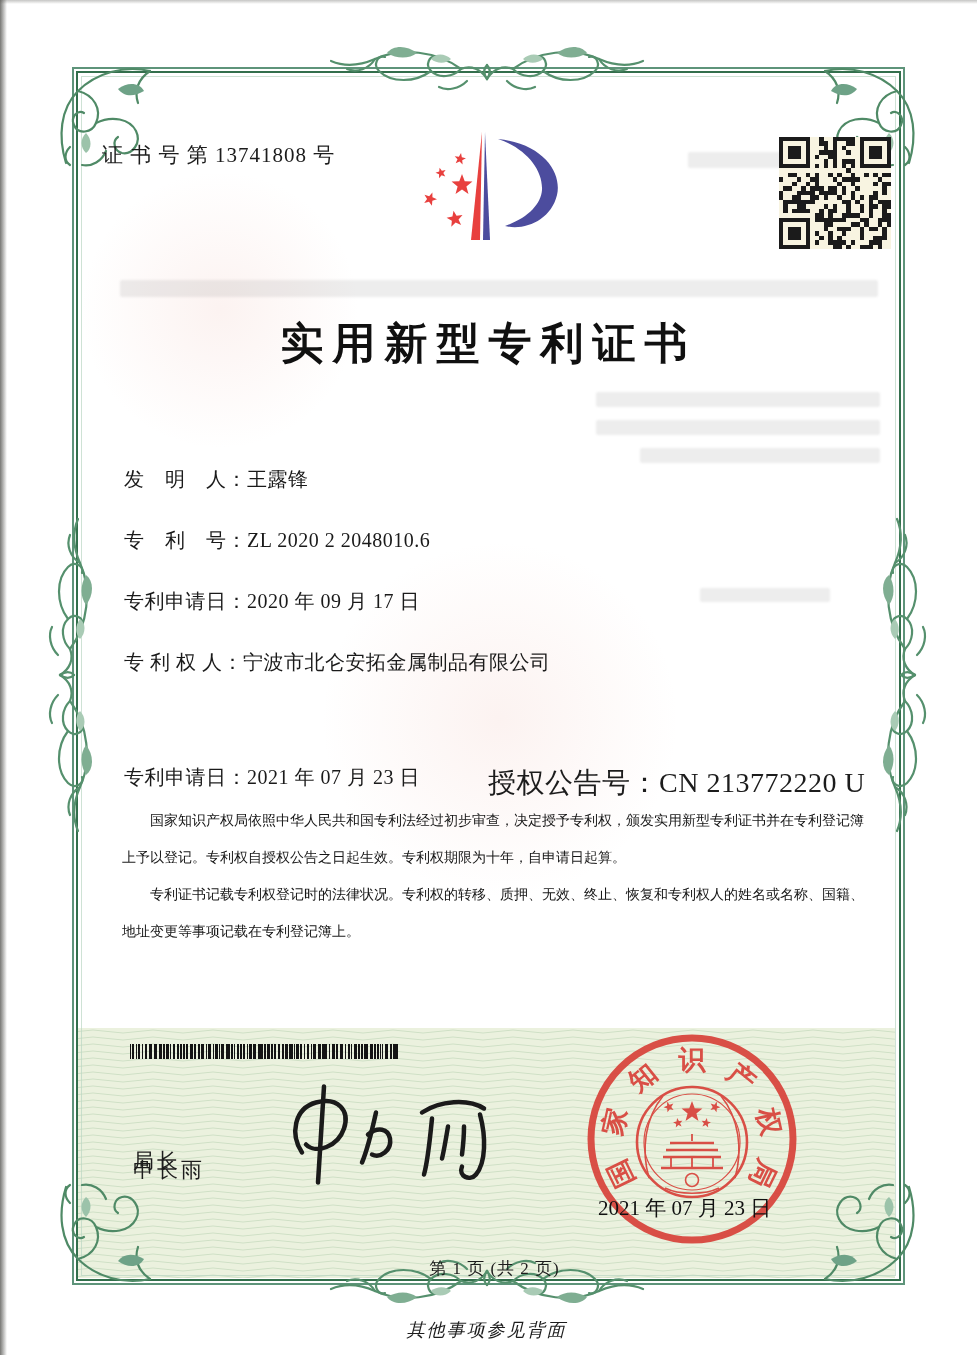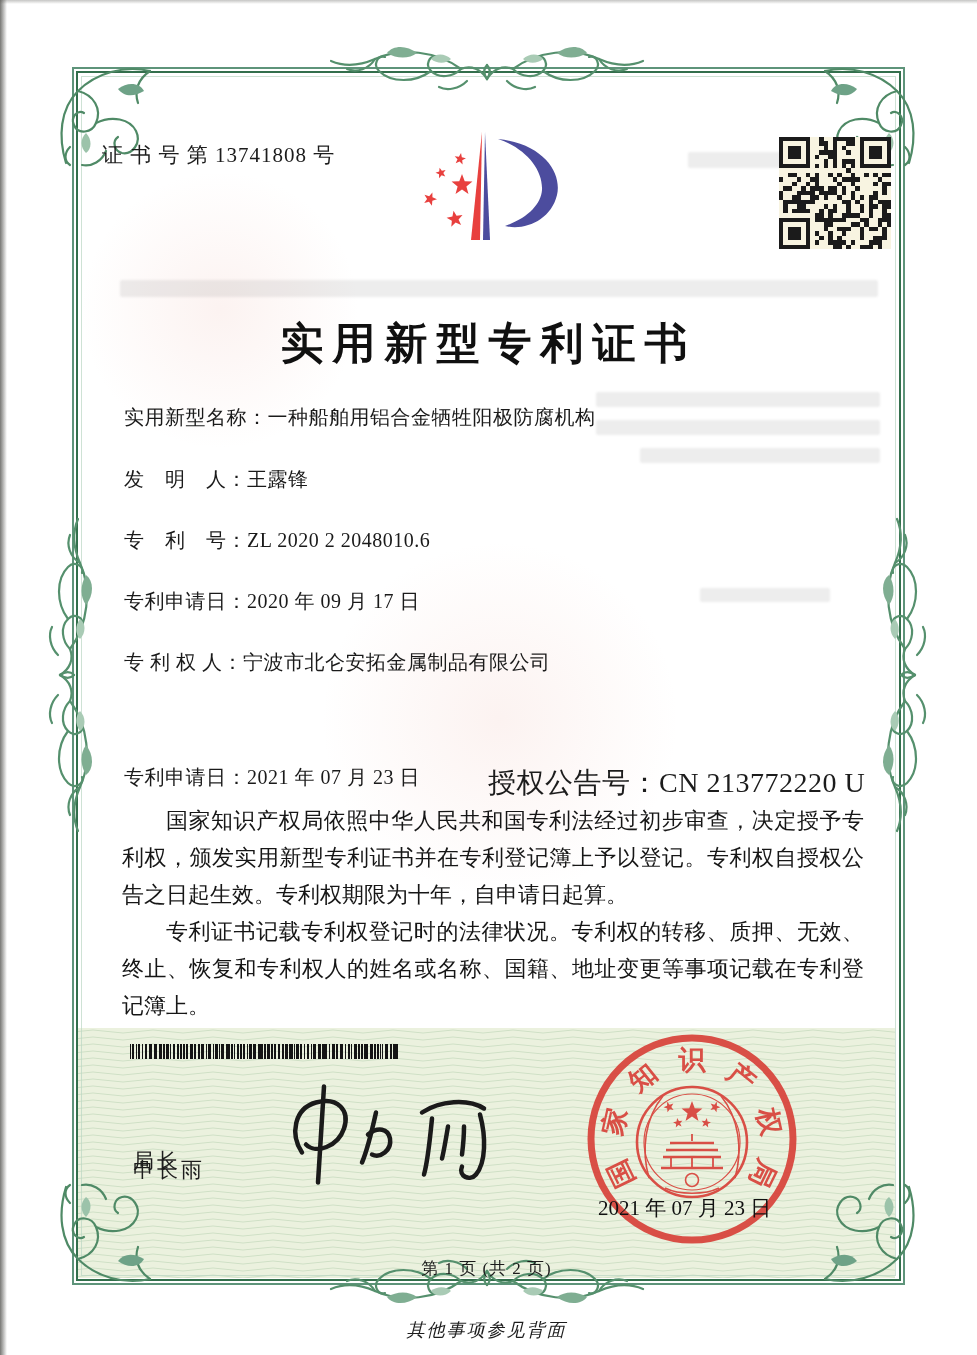--- a/index.html
+++ b/index.html
@@ -26,28 +26,28 @@
   .ghost{position:absolute;background:rgba(110,110,110,.12);filter:blur(1.3px);border-radius:2px;}
   .wm{position:absolute;border-radius:50%;
     background:radial-gradient(circle, rgba(236,178,166,.16), rgba(236,178,166,0) 70%);}
   .cert-no{left:102px;top:141px;font-size:21px;letter-spacing:1px;white-space:pre;}
   .doc-title{left:0;right:0;top:291px;text-align:center;font-size:43px;font-weight:700;
     letter-spacing:9px;color:#101010;margin-top:24px;}
   .row{left:124px;font-size:20px;white-space:pre;letter-spacing:.5px;}
   .row .lbl{color:#1a1a1a;}
   .row .val{color:#1a1a1a;}
   .grant-no{left:488px;top:764px;font-size:28px;white-space:pre;letter-spacing:.5px;}
-  .body-text{left:122px;top:802px;width:742px;font-size:22px;line-height:37px;
+  .body-text{left:122px;top:802px;width:742px;font-size:14px;line-height:37px;
     text-align:justify;color:#161616;}
   .body-text p{margin:0;text-indent:2em;}
   .sig-title{left:133px;top:1114px;font-size:21px;letter-spacing:3px;margin-top:33px;}
   .sig-name{left:133px;top:1156px;font-size:21px;letter-spacing:3px;}
   .seal-date{left:598px;top:1194px;font-size:21px;white-space:pre;z-index:6;color:#111;}
   .page-info{left:72px;width:829px;top:1257px;text-align:center;font-size:17px;
-    letter-spacing:1px;white-space:pre;}
+    letter-spacing:1px;white-space:pre;padding-left:8px;}
   .back-note{left:72px;width:829px;top:1318px;text-align:center;font-size:18px;
     letter-spacing:2px;white-space:pre;font-style:italic;}
   .orn{color:#55906d;}
   .z1{z-index:1}.z2{z-index:2}.z3{z-index:3}.z4{z-index:4}.z5{z-index:5}
 </style>
 </head>
 <body>
 
 <svg width="0" height="0" style="position:absolute" aria-hidden="true">
   <defs>
@@ -360,21 +360,20 @@
       <rect x="18" y="0" width="7" height="7" fill="#1b1b1b"></rect>
       <rect x="19" y="1" width="5" height="5" fill="#f8f4e1"></rect>
       <rect x="20" y="2" width="3" height="3" fill="#1b1b1b"></rect>
       <rect x="0" y="18" width="7" height="7" fill="#1b1b1b"></rect>
       <rect x="1" y="19" width="5" height="5" fill="#f8f4e1"></rect>
       <rect x="2" y="20" width="3" height="3" fill="#1b1b1b"></rect>
     </svg>
 
   <div class="abs doc-title z3">实用新型专利证书</div>
 
-  <div class="abs row z3" style="top:404px"><span class="lbl">实用新型名称：</span><span class="val">一种船舶用铝合金牺牲阳极防腐机构</span></div>
   <div class="abs row z3" style="top:466px"><span class="lbl">发　明　人：</span><span class="val">王露锋</span></div>
   <div class="abs row z3" style="top:527px"><span class="lbl">专　利　号：</span><span class="val">ZL 2020 2 2048010.6</span></div>
   <div class="abs row z3" style="top:588px"><span class="lbl">专利申请日：</span><span class="val">2020 年 09 月 17 日</span></div>
   <div class="abs row z3" style="top:649px"><span class="lbl">专 利 权 人：</span><span class="val">宁波市北仑安拓金属制品有限公司</span></div>
   <div class="abs row z3" style="top:764px"><span class="lbl">专利申请日：</span><span class="val">2021 年 07 月 23 日</span></div>
   <div class="abs grant-no z3"><span class="lbl">授权公告号：</span><span class="val">CN 213772220 U</span></div>
 
   <div class="abs body-text z3">
     <p>国家知识产权局依照中华人民共和国专利法经过初步审查，决定授予专利权，颁发实用新型专利证书并在专利登记簿上予以登记。专利权自授权公告之日起生效。专利权期限为十年，自申请日起算。</p>
     <p>专利证书记载专利权登记时的法律状况。专利权的转移、质押、无效、终止、恢复和专利权人的姓名或名称、国籍、地址变更等事项记载在专利登记簿上。</p>

